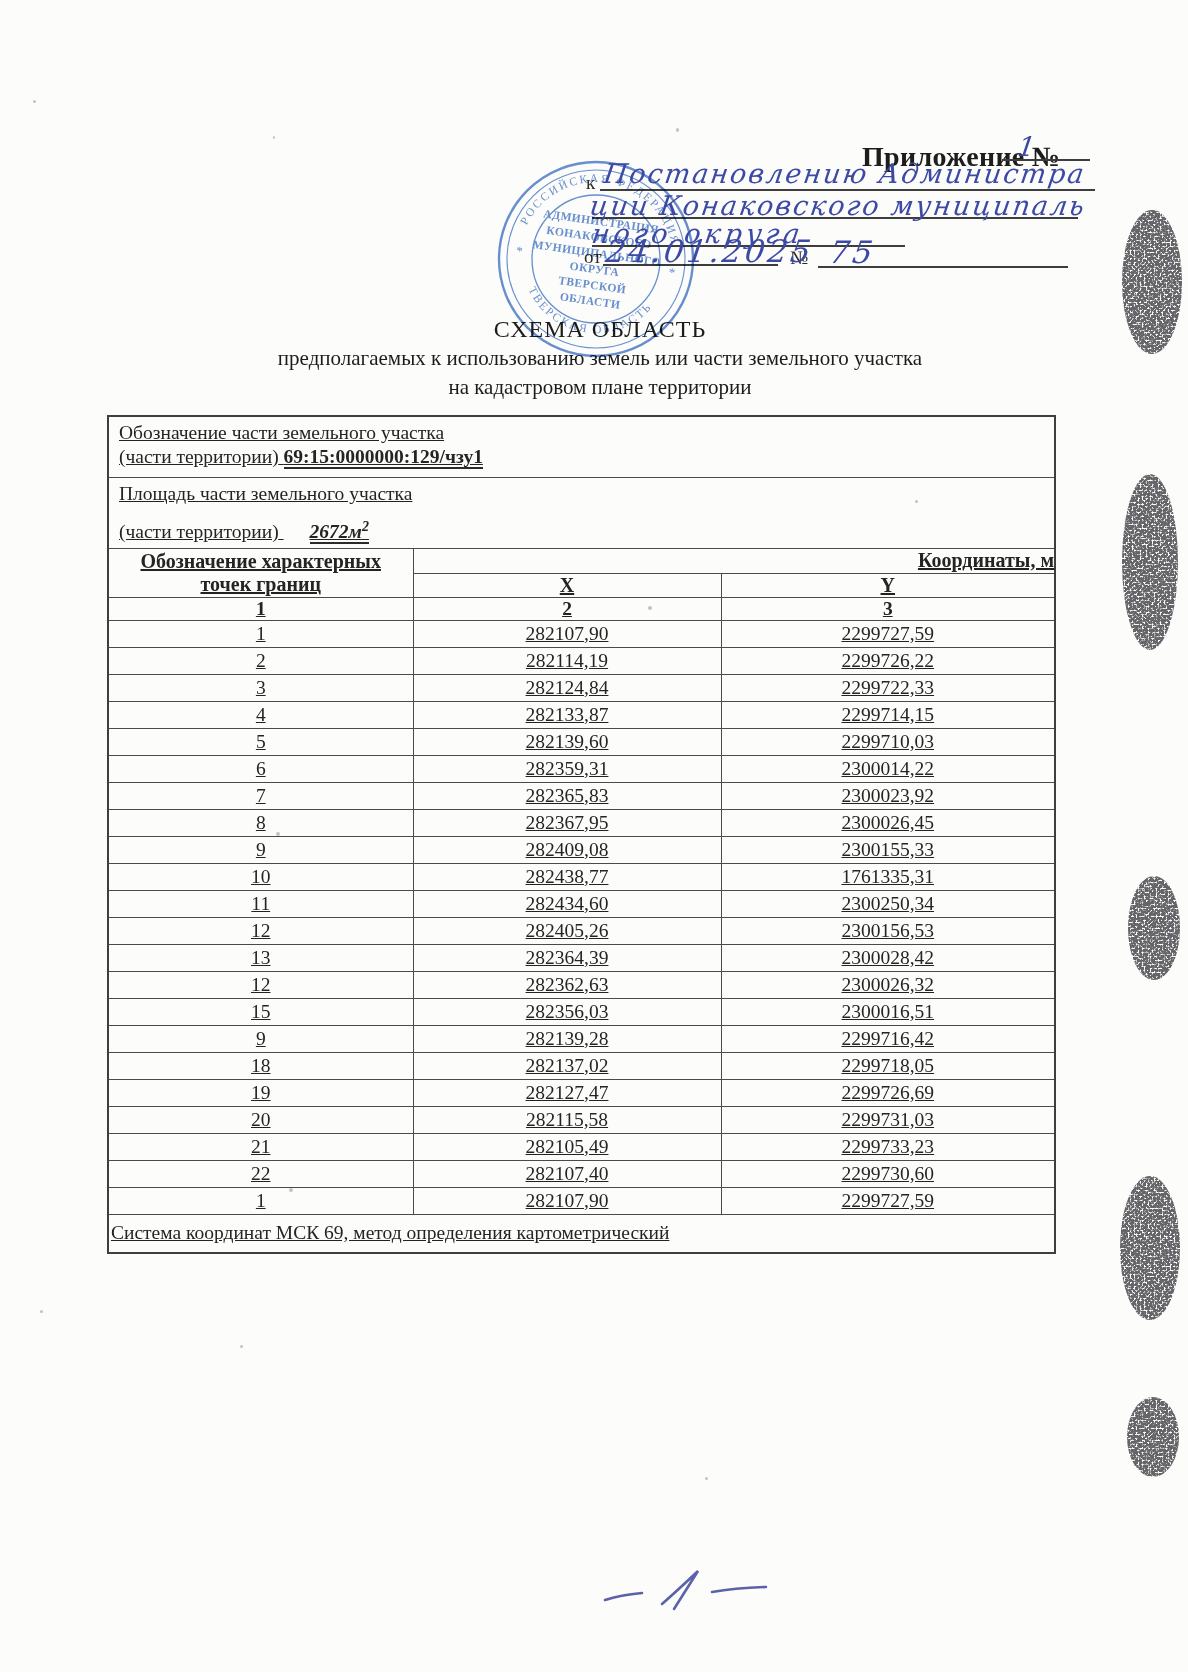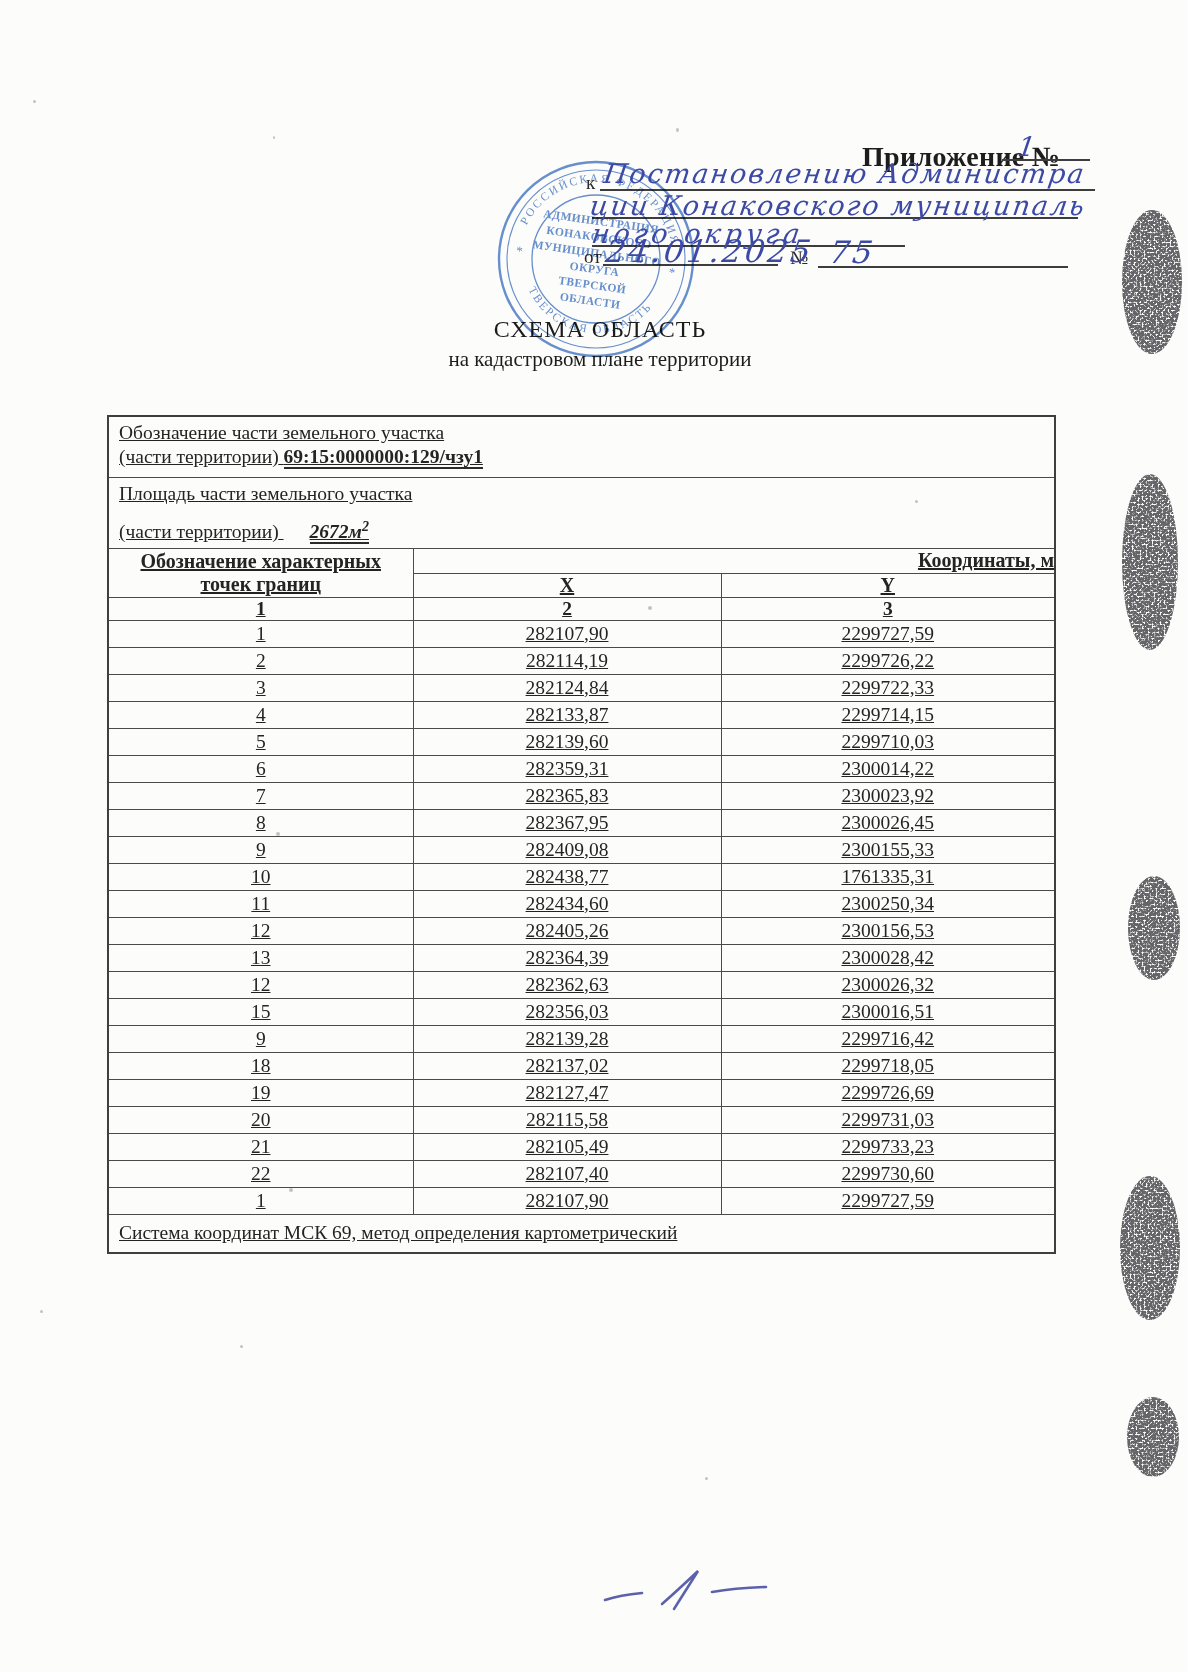--- a/index.html
+++ b/index.html
@@ -30,21 +30,21 @@
   td.info{height:52px;text-align:left;padding:4px 10px;line-height:24px;vertical-align:top;}
   td.info2{height:60px;}
   .val-bold{font-weight:bold;border-bottom:2px solid #2b2b2b;padding-bottom:0px;}
   .area-val{font-weight:bold;font-style:italic;margin-left:26px;border-bottom:2px solid #2b2b2b;}
   .area-val sup{font-size:14px;}
   td.hcell{font-weight:bold;text-align:center;font-size:20px;line-height:23px;vertical-align:middle;margin-left:12px;}
   td.coords{height:24px;font-weight:bold;text-align:right;font-size:20px;}
   td.xy{height:23px;font-weight:bold;text-align:center;font-size:20px;}
   td.colnum{height:22px;font-weight:bold;text-align:center;}
   tbody.pts td{height:26px;text-align:center;}
-  td.footnote{height:33px;text-align:left;padding:2px 10px;font-size:19.5px;}
+  td.footnote{height:33px;text-align:left;padding:2px 2px;font-size:19.5px;}
   
   .pgnum{left:590px;top:1560px;z-index:5;}
   
   .edge-noise{left:1108px;top:0;z-index:2;}
   .speck{position:absolute;border-radius:50%;background:#8a8a8a;opacity:.5;z-index:1;}
 </style>
 </head>
 <body>
 
 <svg class="abs stamp" width="200" height="200" viewBox="0 0 200 200">
@@ -91,20 +91,21 @@
 
 <div class="abs plabel" style="left:584px;top:246px;">от</div>
 <div class="abs hw hw-big" style="left:606px;top:233px;z-index:7;">24.01.2025</div>
 <div class="abs rule" style="left:603px;top:264px;width:175px;"></div>
 <div class="abs plabel" style="left:790px;top:247px;">№</div>
 <div class="abs hw hw-big" style="left:830px;top:234px;z-index:7;">75</div>
 <div class="abs rule" style="left:818px;top:266px;width:250px;"></div>
 
 <div class="abs title-block">
   <div class="title-l1">СХЕМА ОБЛАСТЬ</div>
+  <div class="title-l2">предполагаемых к использованию земель или части земельного участка</div>
   <div class="title-l3">на кадастровом плане территории</div>
 </div>
 
 <div class="abs tbl-wrap">
   <table>
     <colgroup>
         <col style="width:305px">
         <col style="width:308px">
         <col style="width:334px">
       </colgroup>

